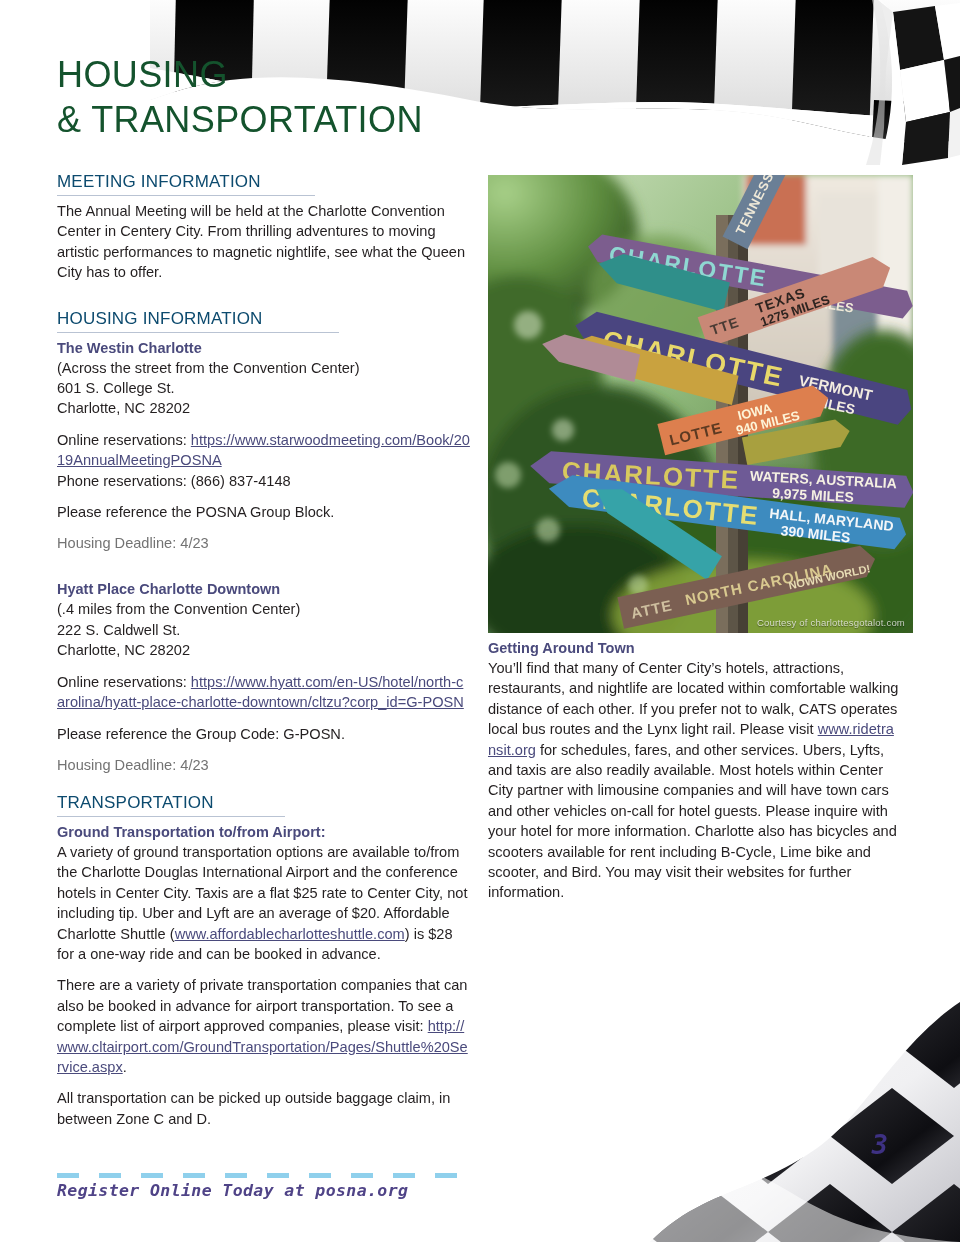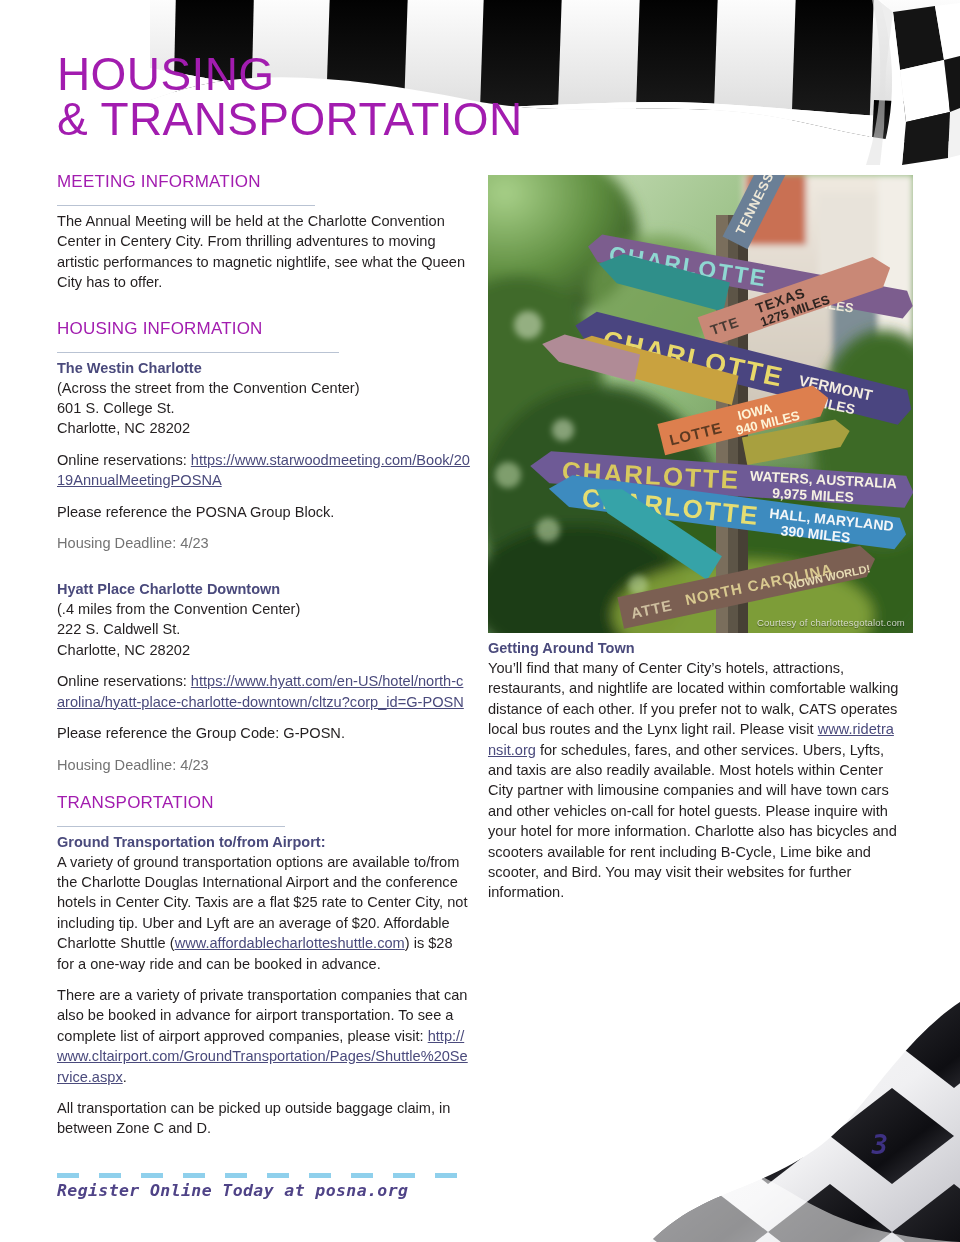--- a/index.html
+++ b/index.html
@@ -20,44 +20,44 @@
     width: 960px;
     height: 165px;
     overflow: hidden;
   }
   .flag-svg { position: absolute; top: 0; left: 0; }
 
   .page-title {
     position: absolute;
     left: 57px;
     top: 52px;
-    color: #a21caf;
-    font-size: 46px;
+    color: #14532d;
+    font-size: 36px;
     line-height: 45px;
     font-weight: 400;
     letter-spacing: 0.4px;
     z-index: 5;
     white-space: pre-line;
   }
 
   
   .col-left {
     position: absolute;
     left: 57px;
     top: 172px;
     width: 413px;
   }
 
   
   .sec-head {
-    color: #a21caf;
+    color: #0c4a6e;
     font-size: 17px;
     font-weight: 400;
     letter-spacing: 0.2px;
-    padding-bottom: 13px;
+    padding-bottom: 3px;
     border-bottom: 1.5px solid #b9c3d3;
     display: block;
     margin-bottom: 5px;
   }
   .sec-head.w1 { width: 258px; }
   .sec-head.w2 { width: 282px; }
   .sec-head.w3 { width: 228px; }
 
   .sub-head {
     color: #4a4a7c;
@@ -254,20 +254,21 @@
   <div>
     <span class="sec-head w2">HOUSING INFORMATION</span>
 
     <div>
       <div class="sub-head">The Westin Charlotte</div>
       <p class="body">(Across the street from the Convention Center)</p>
       <p class="body">601 S. College St.</p>
       <p class="body">Charlotte, NC 28202</p>
       <div class="gap-s"></div>
       <p class="body"><span>Online reservations: </span><a class="lnk" href="#">https://www.starwoodmeeting.com/Book/2019AnnualMeetingPOSNA</a></p>
+      <p class="body">Phone reservations: (866) 837-4148</p>
       <div class="gap-s"></div>
       <p class="body">Please reference the POSNA Group Block.</p>
       <div class="gap-s"></div>
       <div class="green-note">Housing Deadline: 4/23</div>
     </div>
 
     <div class="gap-l"></div>
 
     <div>
       <div class="sub-head">Hyatt Place Charlotte Downtown</div>

